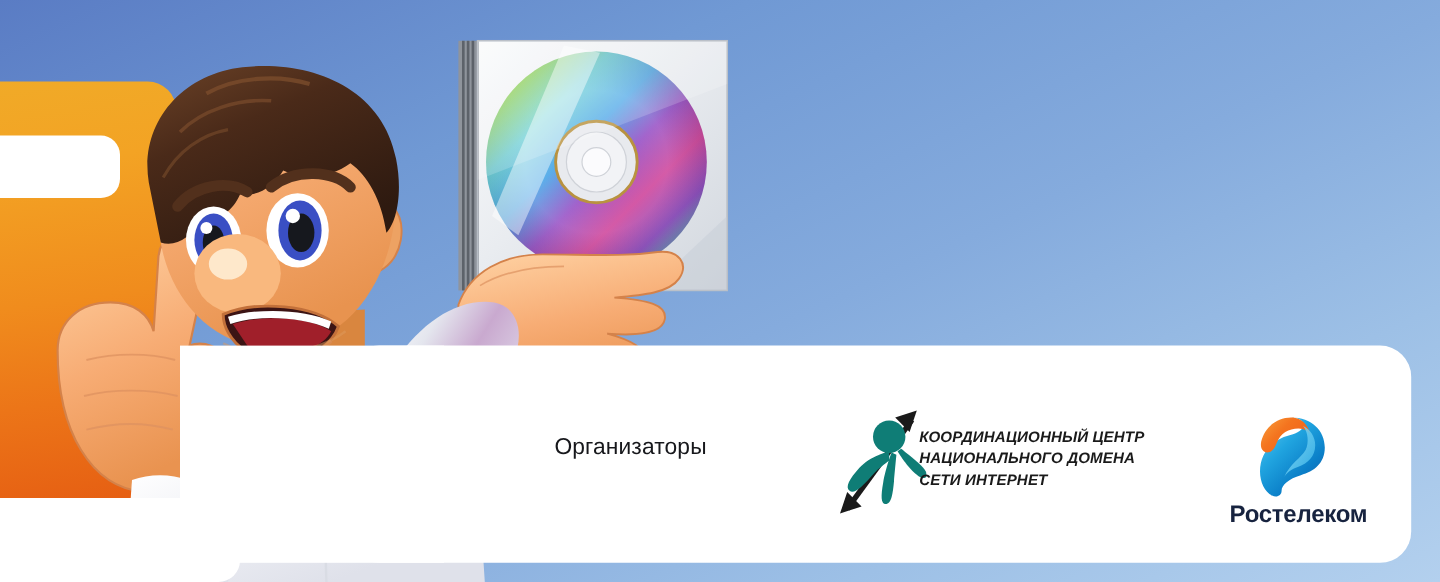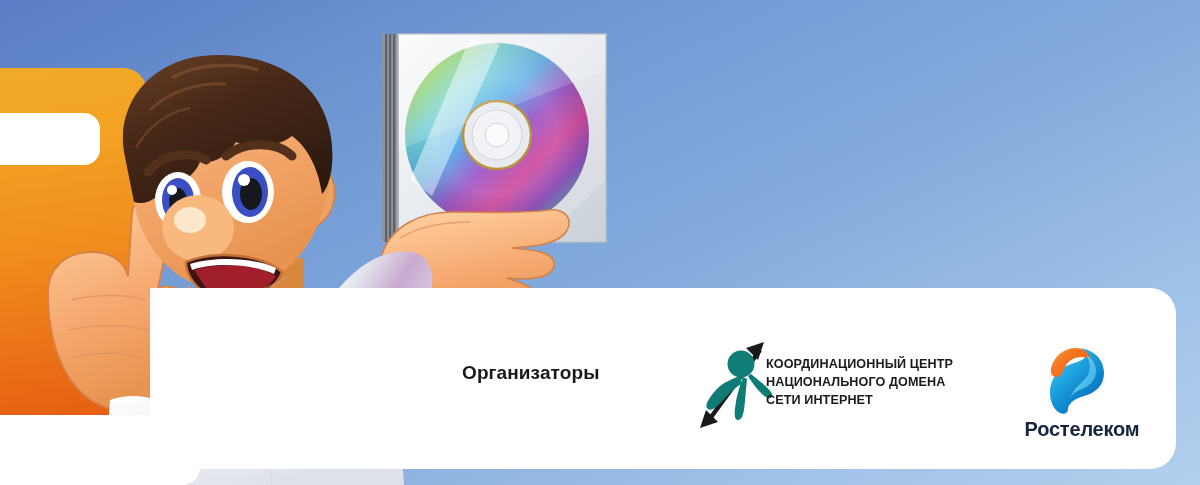--- a/index.html
+++ b/index.html
@@ -82,21 +82,21 @@
   }
   .headline .line.light { font-weight: 400; }
   .headline .line.bold  { font-weight: 700; }
 
   
   .organizers-label {
     position: absolute;
     left: 462px;
     top: 362px;
     font-size: 19px;
-    font-weight: 700;
+    font-weight: 400;
     color: #17181c;
     letter-spacing: 0.1px;
     white-space: nowrap;
   }
 
   
   .cc-logo {
     position: absolute;
     left: 694px;
     top: 336px;
@@ -114,21 +114,21 @@
     position: absolute;
     left: 72px;
     top: 20px;
     color: #1a1a1a;
     font-size: 12.6px;
     font-weight: 700;
     line-height: 1.42;
     letter-spacing: 0.1px;
     white-space: nowrap;
   }
-  .cc-text span { display: block; }
+  .cc-text span { display: block; font-style: italic; }
 
   
   .rt-logo {
     position: absolute;
     left: 1012px;
     top: 346px;
     width: 140px;
     height: 100px;
   }
   .rt-mark {

